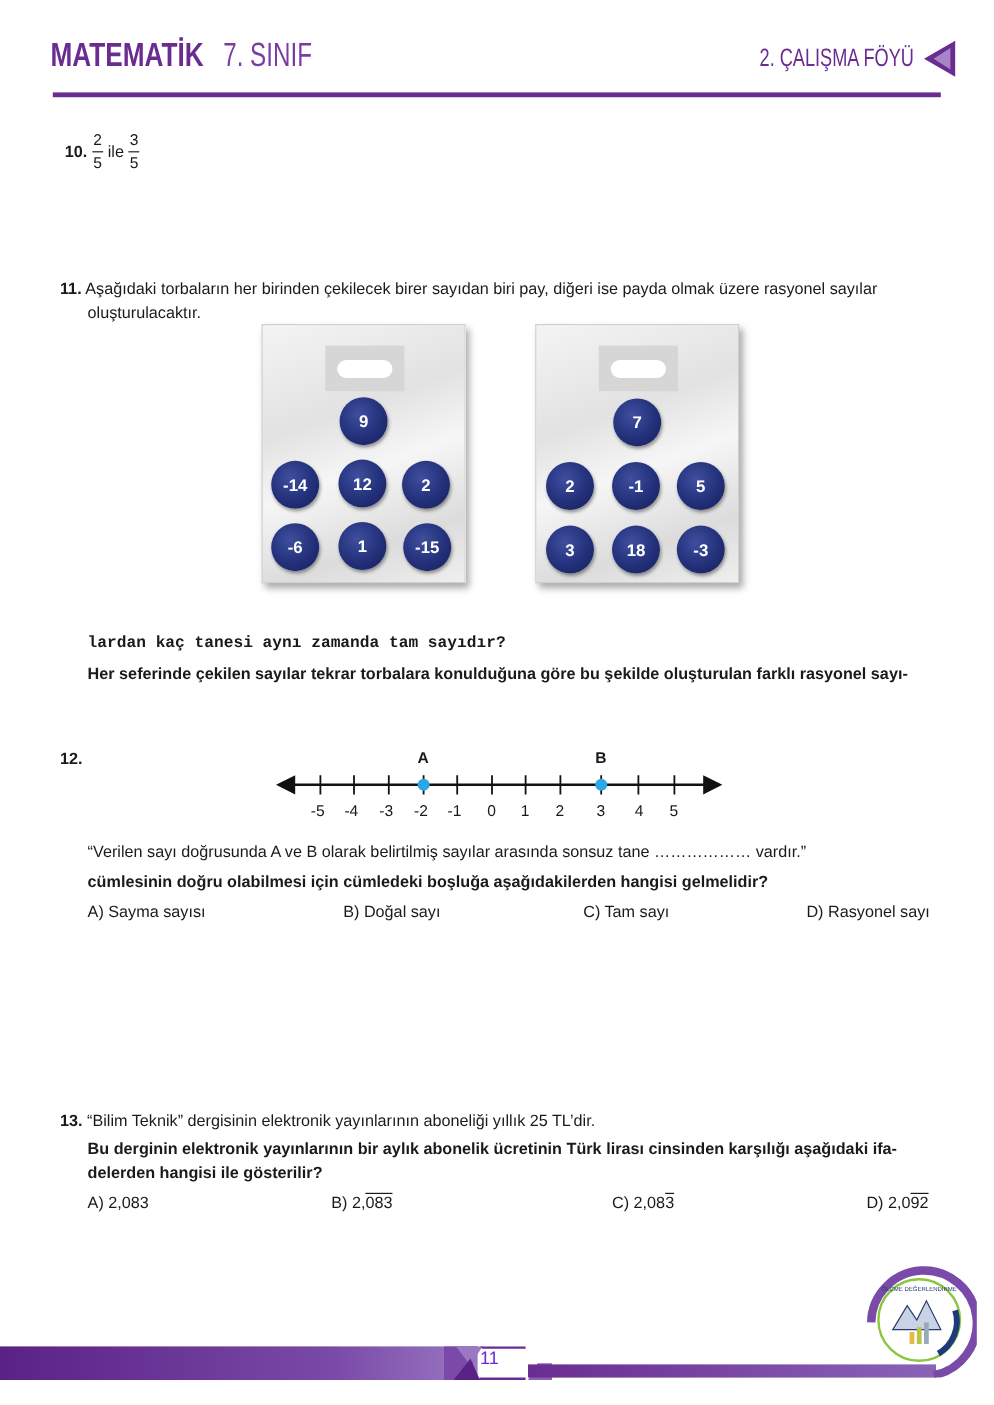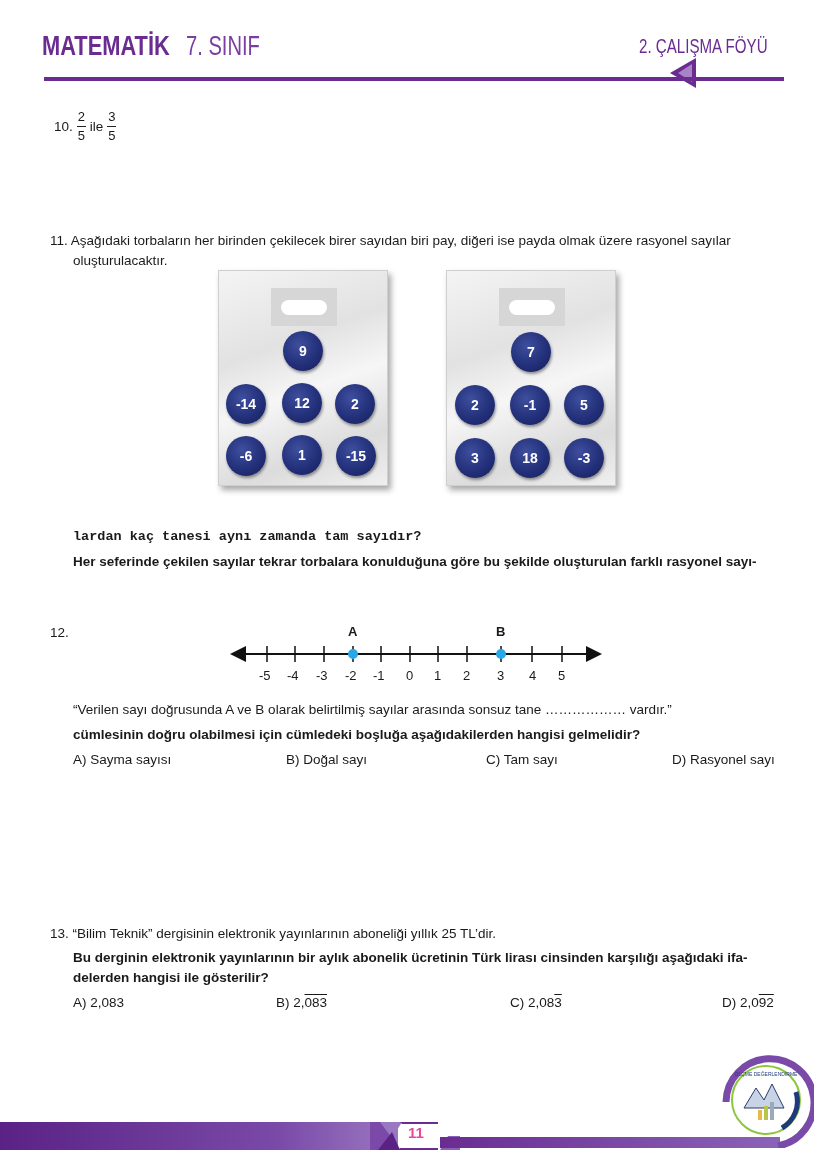--- a/index.html
+++ b/index.html
@@ -3,29 +3,29 @@
 <meta charset="utf-8">
 <style>
   * { margin: 0; padding: 0; box-sizing: border-box; }
   html, body { width: 828px; height: 1171px; background: #ffffff; overflow: hidden; }
   body { position: relative; font-family: "Liberation Sans", sans-serif; color: #1a1a1a; }
 
   
   .hdr-left { position: absolute; left: 42px; top: 30px; display: flex; align-items: baseline; }
   .hdr-subject { font-family: "Liberation Sans", sans-serif; font-weight: bold; font-size: 28px; color: #6a2c91; transform: scaleX(0.78); transform-origin: left; letter-spacing: 0px; display: inline-block; }
   .hdr-grade { font-family: "Liberation Sans", sans-serif; font-weight: normal; font-size: 28px; color: #7a3ea3; transform: scaleX(0.72); transform-origin: left; display: inline-block; position: absolute; left: 144px; top: 0; white-space: nowrap; }
-  .hdr-right { position: absolute; right: 60px; top: 34px; display: flex; align-items: center; flex-direction: column; }
+  .hdr-right { position: absolute; right: 32px; top: 34px; display: flex; align-items: center; }
   .hdr-sheet { font-size: 21px; color: #6a2c91; transform: scaleX(0.72); transform-origin: right; white-space: nowrap; display: inline-block; }
   .hdr-arrow { width: 0; height: 0; border-top: 15px solid transparent; border-bottom: 15px solid transparent; border-right: 26px solid #6a2c91; margin-left: 8px; position: relative; }
   .hdr-arrow::after { content: ""; position: absolute; top: -9px; left: 8px; border-top: 9px solid transparent; border-bottom: 9px solid transparent; border-right: 14px solid #a884c7; }
   .hdr-rule { position: absolute; left: 44px; top: 77px; width: 740px; height: 4px; background: #6a2c91; }
 
   
   .q { position: absolute; font-size: 13.5px; line-height: 20px; }
-  .qnum { font-weight: normal; }
+  .qnum { font-weight: bold; }
   .bold { font-weight: bold; }
 
   .frac { display: inline-flex; flex-direction: column; align-items: center; vertical-align: middle; margin: 0 4px; font-size: 13px; line-height: 14px; }
   .frac .bar { width: 9px; height: 1px; background: #222; margin: 2px 0; }
 
   
   .bag { position: absolute; width: 170px; height: 216px; background: linear-gradient(160deg, #f4f4f4 0%, #e2e2e2 35%, #f6f6f6 55%, #dcdcdc 80%, #efefef 100%); box-shadow: 3px 4px 6px rgba(0,0,0,0.35); border: 1px solid #cfcfcf; }
   .bag-handle { position: absolute; left: 52px; top: 17px; width: 66px; height: 38px; background: #d6d6d6; }
   .bag-handle-hole { position: absolute; left: 10px; top: 12px; width: 46px; height: 15px; background: #fff; border-radius: 8px; }
   .ball { position: absolute; width: 40px; height: 40px; border-radius: 50%; background: radial-gradient(circle at 40% 35%, #3e4f9e 0%, #23307a 55%, #161f58 100%); color: #fff; font-weight: bold; font-size: 14px; display: flex; align-items: center; justify-content: center; box-shadow: 1px 2px 3px rgba(0,0,0,0.4); }
@@ -33,21 +33,21 @@
   
   .nl { position: absolute; left: 226px; top: 620px; width: 380px; height: 70px; }
 
   
   .opt { position: absolute; font-size: 13.5px; white-space: nowrap; }
   .ovl { text-decoration: overline; }
 
   
   .foot-bar { position: absolute; left: 0; top: 1122px; width: 398px; height: 28px; background: linear-gradient(90deg, #5a2285 0%, #7a4aa8 70%, #9a78c2 100%); }
   .foot-line { position: absolute; left: 440px; top: 1137px; width: 340px; height: 11px; background: linear-gradient(90deg, #6a2c91, #8a63b8); }
-  .foot-page { position: absolute; left: 400px; top: 1124px; width: 32px; height: 22px; font-weight: bold; font-size: 15px; color: #ec4899; text-align: center; }
+  .foot-page { position: absolute; left: 400px; top: 1124px; width: 32px; height: 22px; font-weight: normal; font-size: 15px; color: #6d28d9; }
   .logo { position: absolute; left: 718px; top: 1052px; width: 96px; height: 96px; }
 </style>
 </head>
 <body>
 
 <div class="hdr-left">
   <span class="hdr-subject">MATEMATİK</span>
   <span class="hdr-grade">7. SINIF</span>
 </div>
 <div class="hdr-right">

